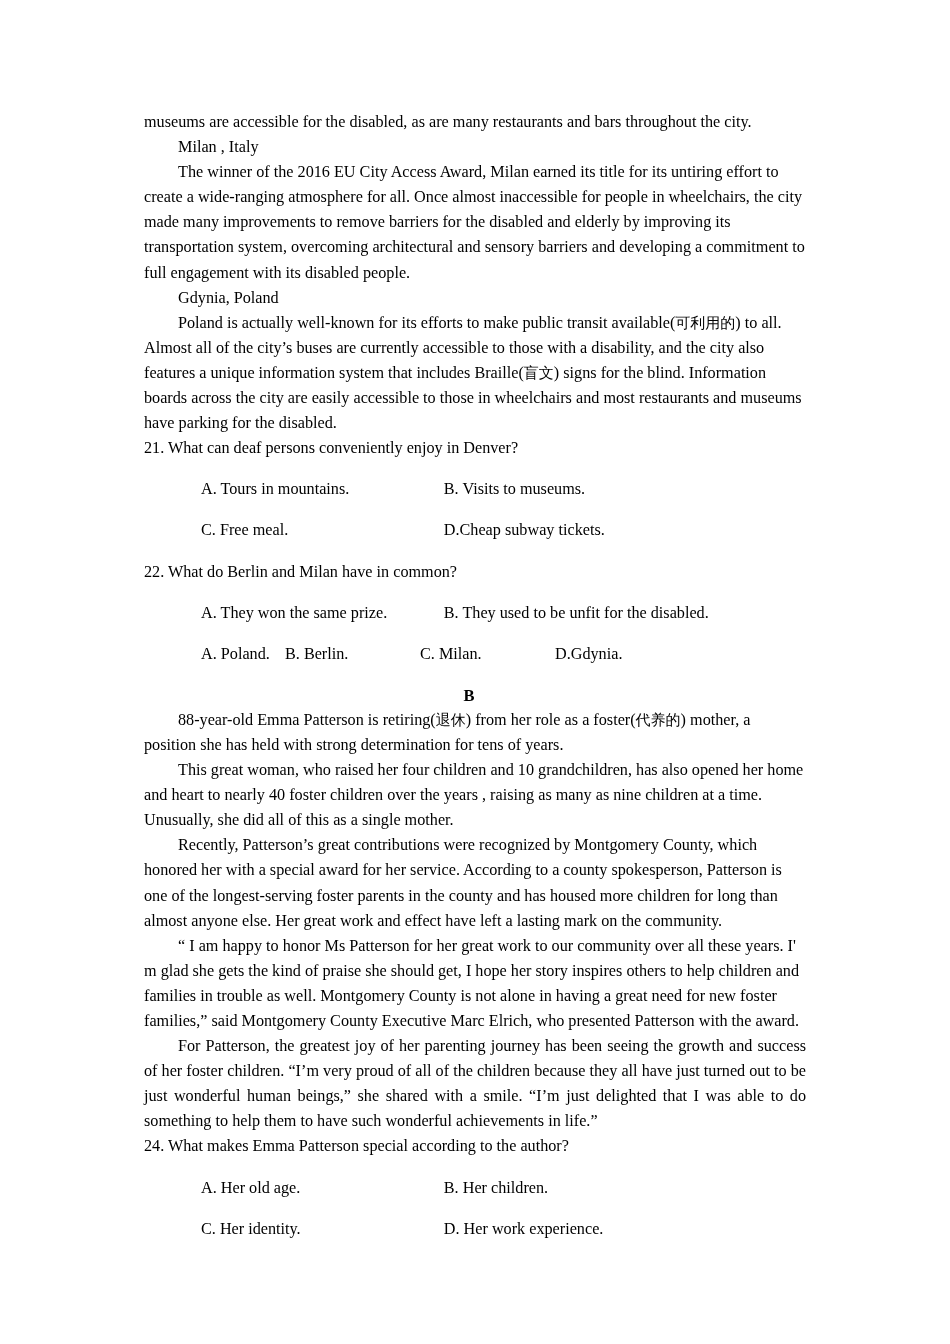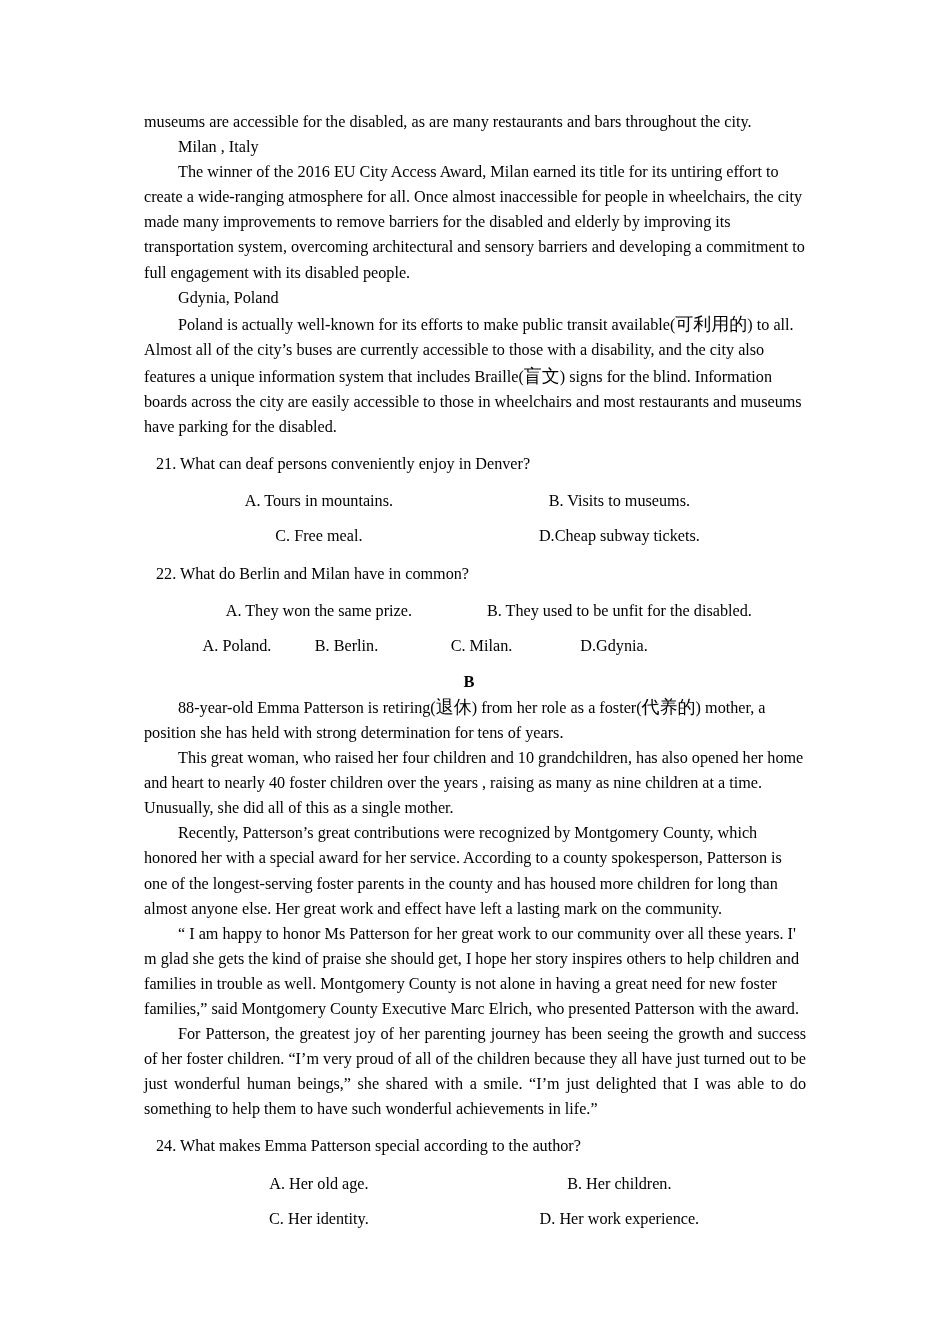--- a/index.html
+++ b/index.html
@@ -50,48 +50,47 @@
     text-align: center;
     font-weight: bold;
     font-size: 16.5px;
     line-height: 25.1px;
     margin: 0;
     padding-right: 12px;
   }
   .question {
     text-indent: 0;
     text-align: left;
-    margin: 12px;
+    margin: 0;
   }
   .opt-row {
     display: flex;
-    margin: 10px;
+    margin: 16px;
     line-height: 25.1px;
-    text-align: center;
   }
   .opt-row.two-col .opt {
     box-sizing: border-box;
   }
   .opt-row.two-col .opt:nth-child(1) {
     width: 297px;
     padding-left: 41px;
   }
   .opt-row.two-col .opt:nth-child(2) {
     width: 365px;
   }
   .opt-row.four-col .opt {
     box-sizing: border-box;
   }
   .opt-row.four-col .opt:nth-child(1) { width: 125px; padding-left: 41px; }
   .opt-row.four-col .opt:nth-child(2) { width: 135px; }
   .opt-row.four-col .opt:nth-child(3) { width: 135px; }
   .opt-row.four-col .opt:nth-child(4) { width: 130px; }
   .cjk {
     font-family: "DejaVu Sans", "Liberation Sans", sans-serif;
-    font-size: 18px;
+    font-size: 15px;
   }
 </style>
 </head>
 <body>
 
 <div id="page">
   <div class="doc-body">
 
     <p class="para para-flow">museums are accessible for the disabled,  as are many restaurants and bars throughout the city.</p>
 

